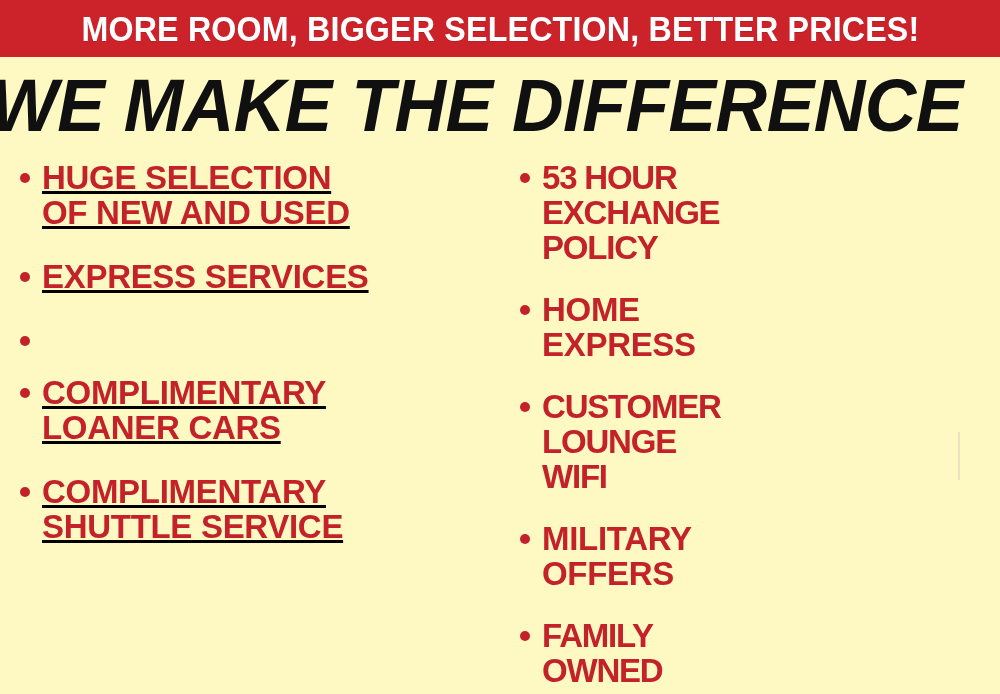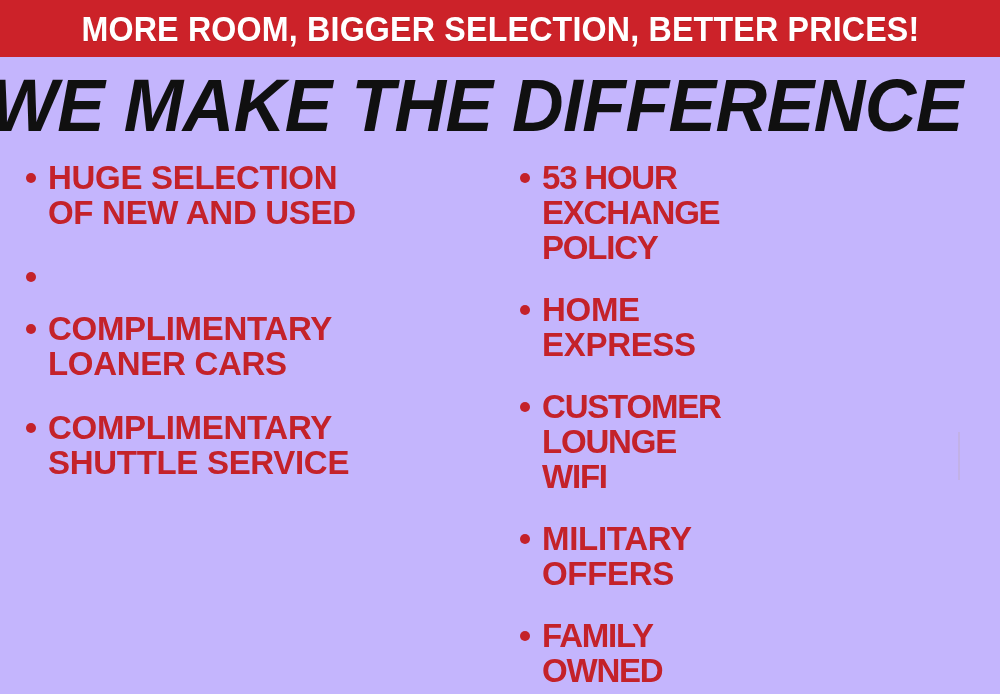--- a/index.html
+++ b/index.html
@@ -8,21 +8,21 @@
     padding: 0;
     background: #ffffff;
   }
   body {
     font-family: "Liberation Sans", sans-serif;
   }
   #page {
     position: relative;
     width: 1000px;
     height: 694px;
-    background: #c4b5fd;
+    background: #fef9c3;
     overflow: hidden;
   }
 
   
   #banner {
     position: absolute;
     left: 0;
     top: 0;
     width: 1000px;
     height: 57px;
@@ -73,21 +73,21 @@
     top: 160px;
     width: 1000px;
     height: 534px;
     display: flex;
     align-items: flex-start;
   }
   .column {
     width: 500px;
     box-sizing: border-box;
   }
-  .column.left  { padding-left: 26px; padding-right: 6px; }
+  .column.left  { padding-left: 20px; padding-right: 6px; text-decoration: underline; }
   .column.right { padding-left: 520px; margin-left: -500px; padding-right: 6px; }
 
   .bullet-item {
     display: flex;
     align-items: flex-start;
     margin-bottom: 29px;
   }
   .column.right .bullet-item {
     margin-bottom: 27px;
   }
@@ -139,20 +139,24 @@
   <div id="columns">
 
     <div class="column left">
       <div class="bullet-item">
         <span class="bullet-dot"></span>
         <span class="bullet-label">HUGE SELECTION
 OF NEW AND USED</span>
       </div>
       <div class="bullet-item">
         <span class="bullet-dot"></span>
+        <span class="bullet-label">EXPRESS SERVICES</span>
+      </div>
+      <div class="bullet-item">
+        <span class="bullet-dot"></span>
       </div>
       <div class="bullet-item">
         <span class="bullet-dot"></span>
         <span class="bullet-label">COMPLIMENTARY
 LOANER CARS</span>
       </div>
       <div class="bullet-item">
         <span class="bullet-dot"></span>
         <span class="bullet-label">COMPLIMENTARY
 SHUTTLE SERVICE</span>

